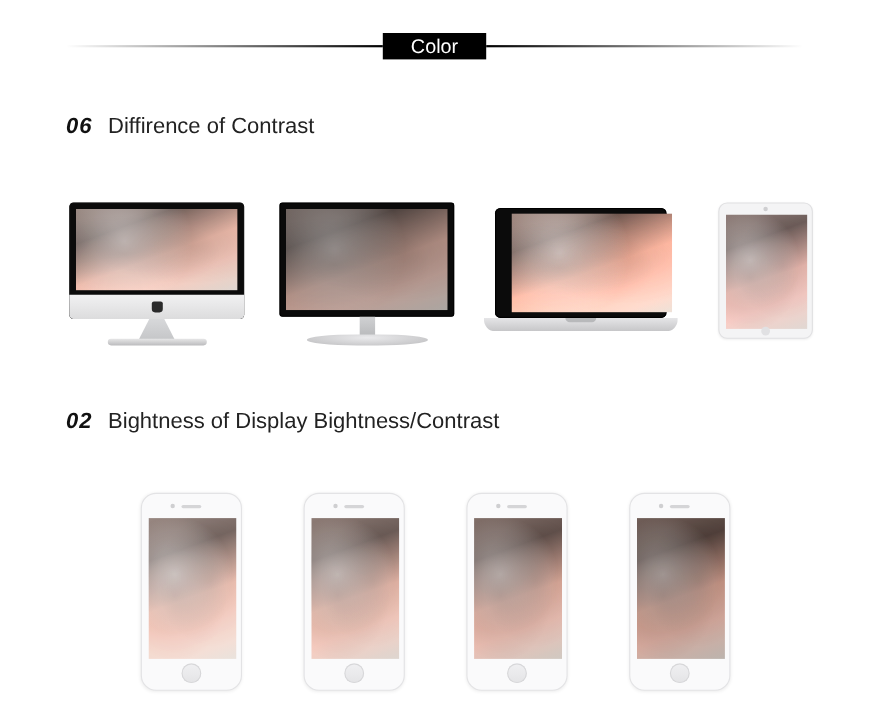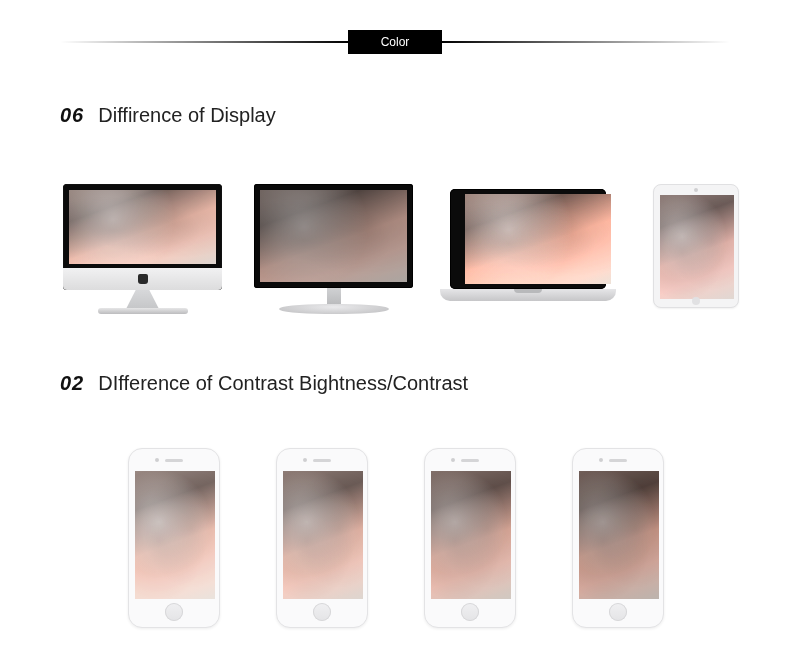--- a/index.html
+++ b/index.html
@@ -3,21 +3,21 @@
 <meta charset="utf-8">
 <style>
   * { box-sizing: border-box; margin: 0; padding: 0; }
   html, body { width: 790px; height: 648px; background: #fff; font-family: Arial, Helvetica, sans-serif; color: #111; }
   .page { position: relative; width: 790px; height: 648px; }
 
   
   .header-bar { position: absolute; top: 30px; left: 0; width: 790px; height: 24px; }
   .header-line-l { position: absolute; top: 11px; left: 60px; width: 288px; height: 2px; background: linear-gradient(90deg, rgba(0,0,0,0) 0%, #000 100%); }
   .header-line-r { position: absolute; top: 11px; right: 60px; width: 288px; height: 2px; background: linear-gradient(90deg, #000 0%, rgba(0,0,0,0) 100%); }
-  .header-label { position: absolute; top: 0; left: 348px; width: 94px; height: 24px; background: #000; color: #fff; text-align: center; line-height: 24px; font-size: 12px; font-weight: 500; }
+  .header-label { position: absolute; top: 0; left: 348px; width: 94px; height: 24px; background: #000; color: #fff; text-align: center; line-height: 24px; font-size: 18px; font-weight: 500; }
 
   
   .sec { position: absolute; left: 60px; display: flex; align-items: baseline; gap: 14px; }
   .sec .num { font-style: italic; font-weight: 700; font-size: 20px; color: #111; letter-spacing: 1px; }
   .sec .txt { font-size: 20px; color: #222; }
   .sec1 { top: 104px; }
   .sec2 { top: 372px; }
 
   
   .row1 { position: absolute; top: 184px; left: 0; width: 790px; height: 160px; }
@@ -85,21 +85,21 @@
 <div class="page">
 
   <div class="header-bar">
     <div class="header-line-l"></div>
     <div class="header-label">Color</div>
     <div class="header-line-r"></div>
   </div>
 
   <div class="sec sec1">
     <span class="num">06</span>
-    <span class="txt">Diffirence of Display</span>
+    <span class="txt">Diffirence of Contrast</span>
   </div>
 
   <div class="row1">
     <div class="imac">
       <div class="imac-frame">
         <div class="photo">
             <div class="bg"></div>
           </div>
         <div class="imac-chin">
             <div class="imac-logo"></div>
@@ -133,21 +133,21 @@
       <div class="tab-cam"></div>
       <div class="photo">
           <div class="bg"></div>
         </div>
       <div class="tab-home"></div>
     </div>
   </div>
 
   <div class="sec sec2">
     <span class="num">02</span>
-    <span class="txt">DIfference of Contrast Bightness/Contrast</span>
+    <span class="txt">Bightness of Display Bightness/Contrast</span>
   </div>
 
   <div class="row2">
     <div class="phone p1">
       <div class="ph-cam"></div>
       <div class="ph-speaker"></div>
       <div class="photo">
           <div class="bg"></div>
         </div>
       <div class="ph-home"></div>

